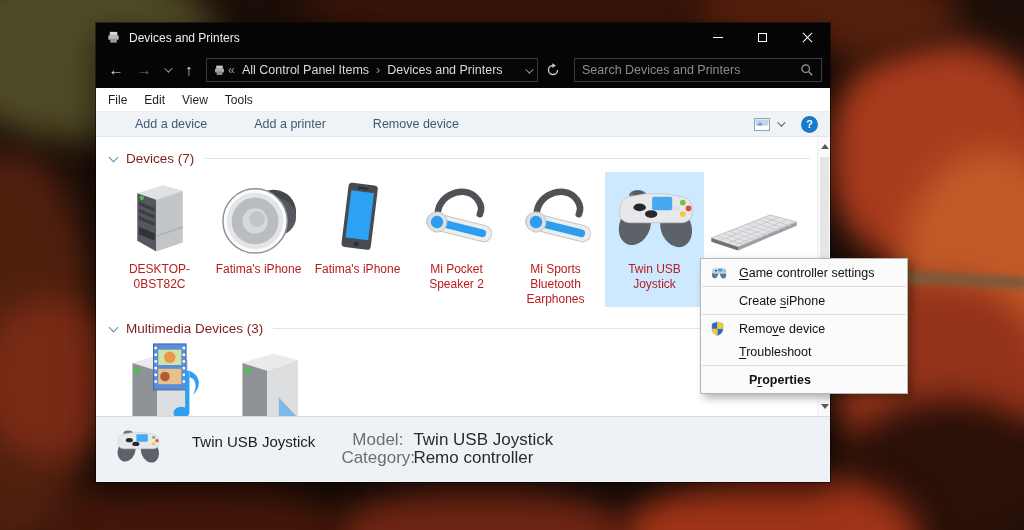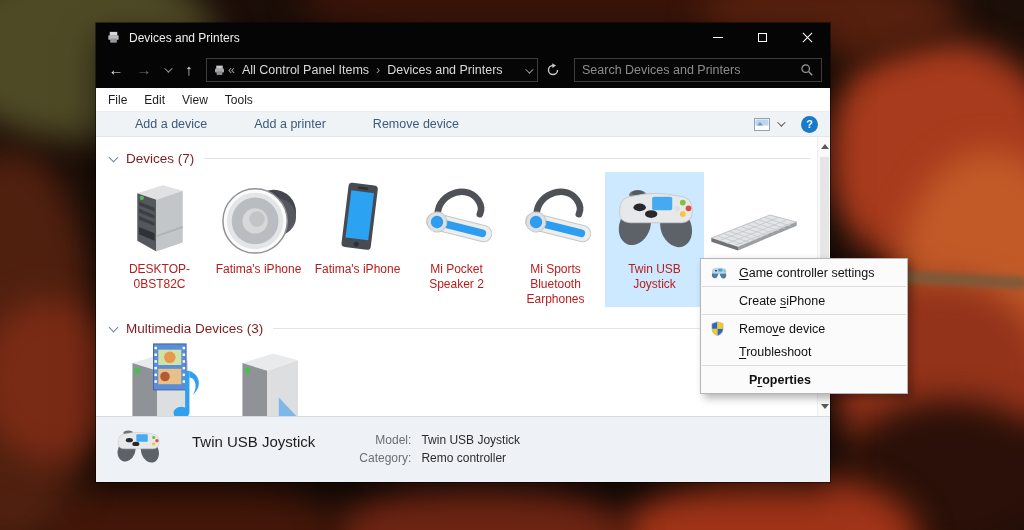--- a/index.html
+++ b/index.html
@@ -82,21 +82,21 @@
   .tile.selected { background:#cce9ff; }
   .icon-box { height:82px; width:96px; display:flex; align-items:flex-end; justify-content:center; }
   .tile-label { margin-top:5px; font-size:12px; line-height:15px; text-align:center; color:#b91c1c; max-width:96px; overflow-wrap:anywhere; }
 
   .mtiles { display:flex; padding-left:14px; }
   .mtile { width:110px; display:flex; justify-content:center; }
 
   
   .statusbar { height:66px; background:#eef2f7; border-top:1px solid #d8dce0; display:flex; align-items:flex-start; padding:8px 16px 0 16px; flex:none; }
   .status-name { margin:8px 0 0 28px; font-size:15px; color:#1c1c1c; white-space:nowrap; }
-  .status-fields { margin:6px 0 0 34px; font-size:12px; }
+  .status-fields { margin:6px 0 0 26px; font-size:17px; }
   .sf-row { display:flex; line-height:18px; }
   .sf-label { width:62px; text-align:right; color:#6b6f75; }
   .sf-value { margin-left:10px; color:#2b2b2b; }
 
   
   .context-menu { position:absolute; left:700px; top:258px; width:208px; background:#fbfbfb; border:1px solid #b5b5b5;
                   box-shadow:4px 4px 8px rgba(0,0,0,.3); padding:2px 0; z-index:10; font-size:12.5px; color:#111; }
   .cm-item { height:23px; display:flex; align-items:center; padding:0 8px 0 9px; }
   .cm-icon { width:24px; display:flex; align-items:center; }
   .cm-text { margin-left:5px; white-space:nowrap; }

